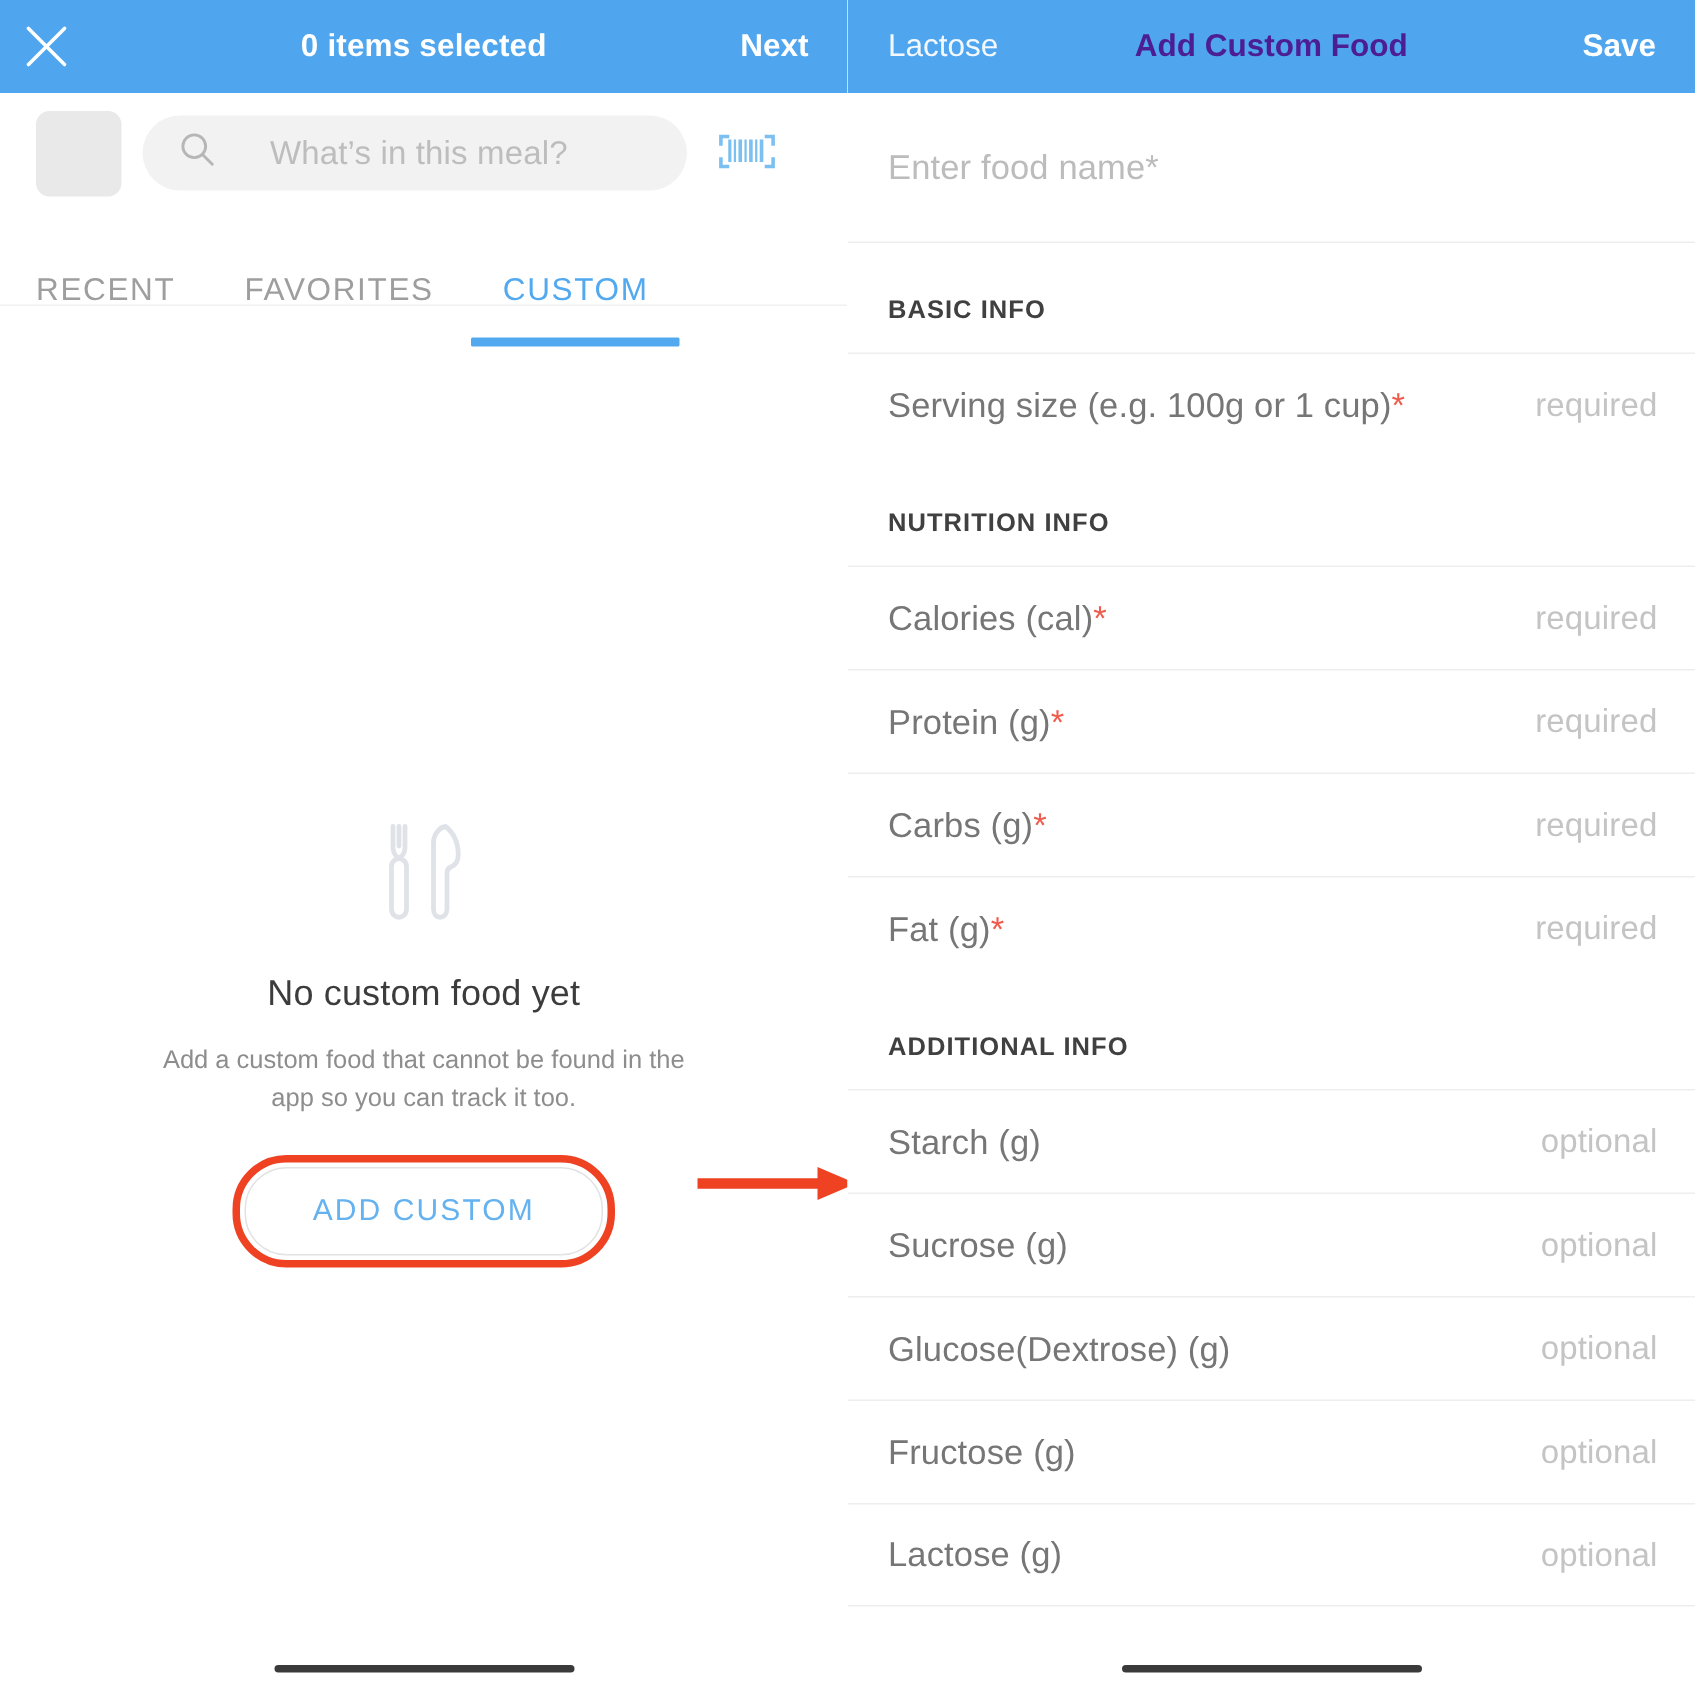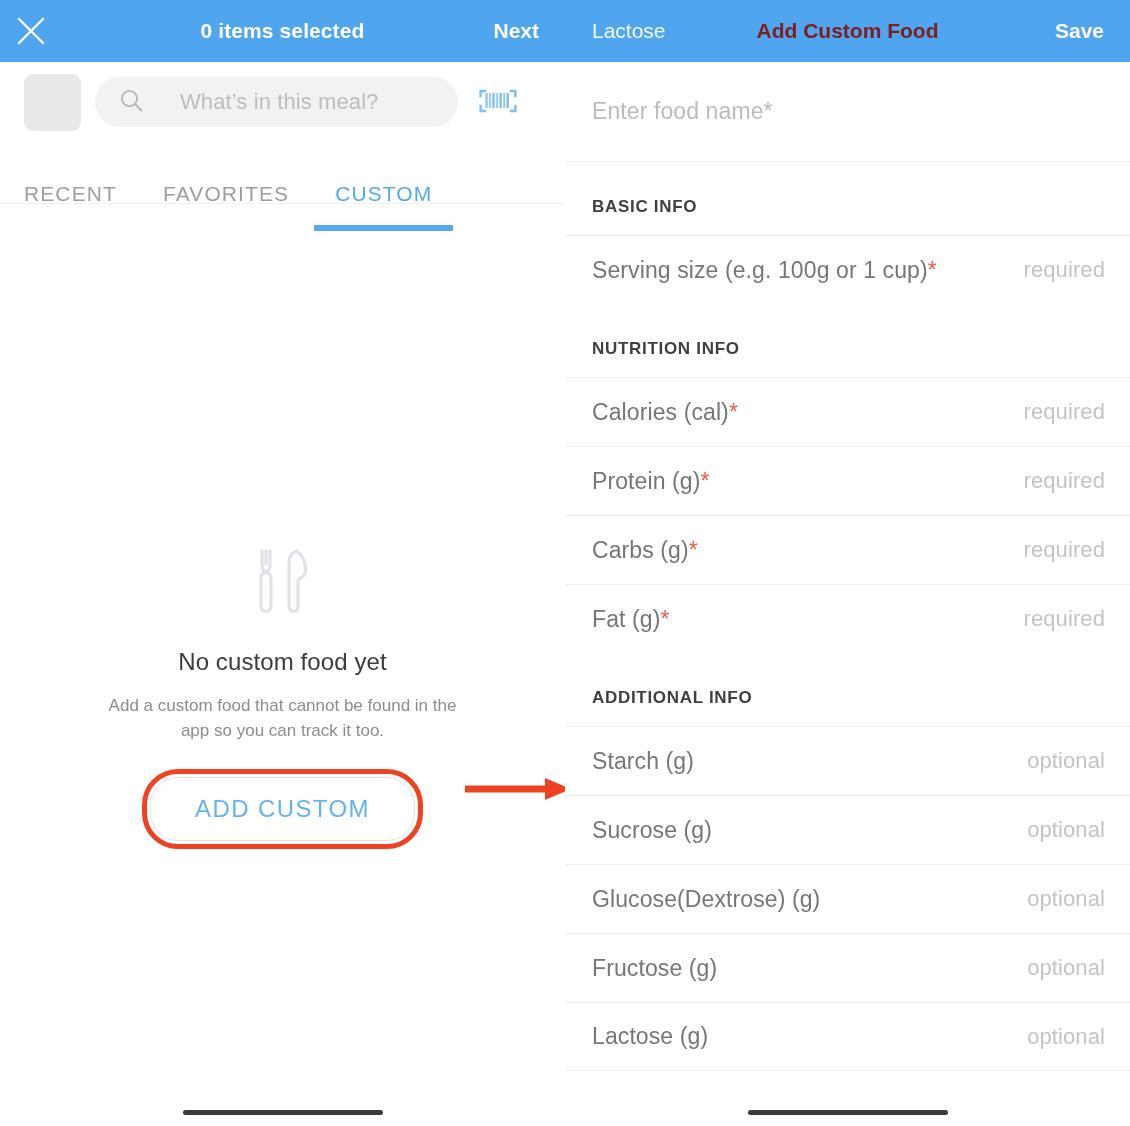--- a/index.html
+++ b/index.html
@@ -151,21 +151,21 @@
   }
   .add-custom-wrap {
     display: inline-block;
     position: relative;
   }
   .add-custom-btn {
     display: inline-block;
     border: 1px solid #e2e2e2;
     border-radius: 28px;
     padding: 17px 44px;
-    font-size: 24px;
+    font-size: 20px;
     color: #65b2f0;
     letter-spacing: 1.4px;
     background: #fff;
     cursor: pointer;
   }
   .highlight-ring {
     position: absolute;
     left: -8px; top: -8px; right: -8px; bottom: -8px;
     border: 5px solid #ee4223;
     border-radius: 36px;
@@ -210,21 +210,21 @@
     left: 27px;
     color: #ffffff;
     font-size: 21px;
     opacity: .93;
     cursor: pointer;
   }
   .nav-title-r {
     position: absolute;
     left: 0; right: 0;
     text-align: center;
-    color: #7f1d1d;
+    color: #4c1d95;
     font-size: 21px;
     font-weight: bold;
     pointer-events: none;
   }
   .nav-save {
     position: absolute;
     right: 26px;
     color: #ffffff;
     font-size: 21px;
     font-weight: bold;

